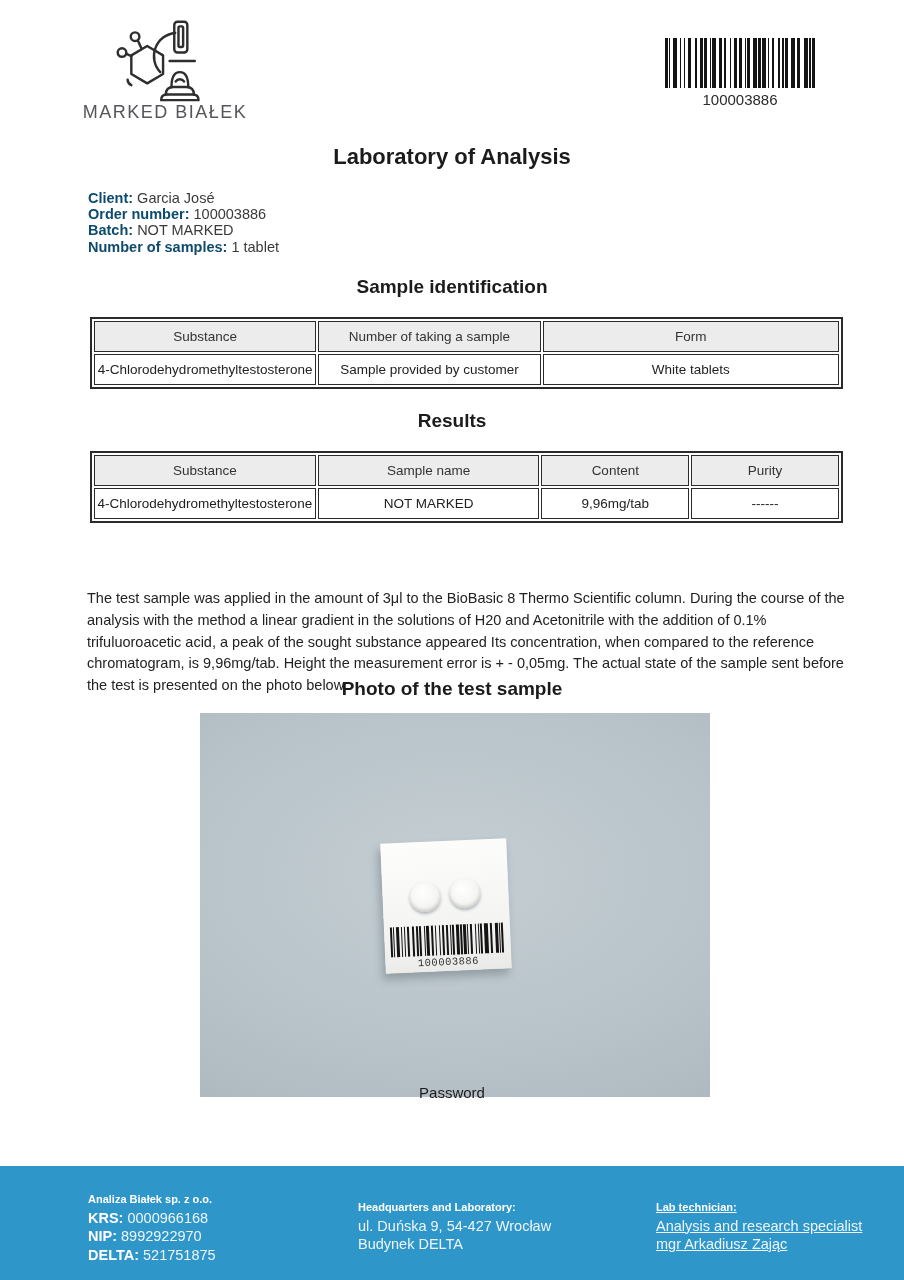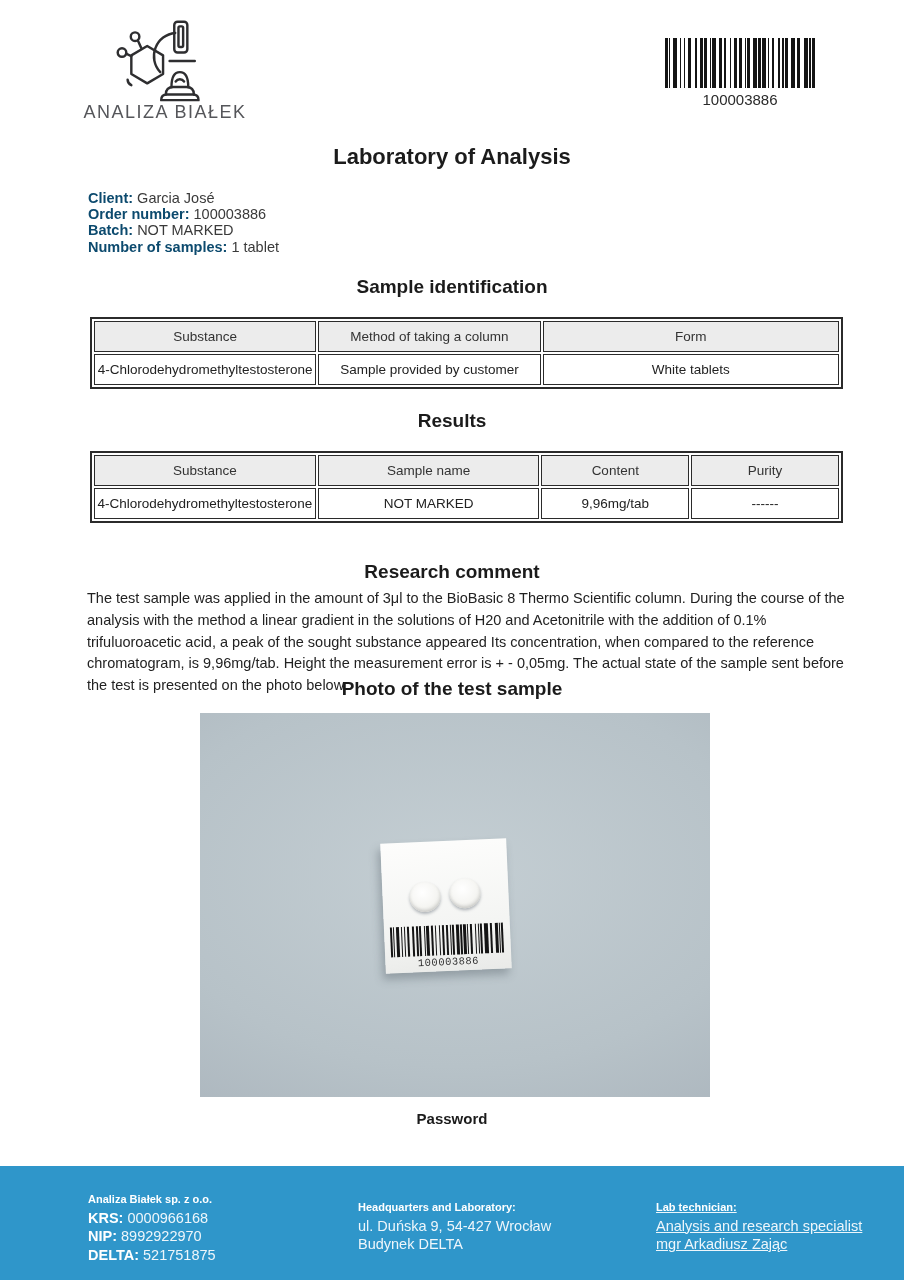--- a/index.html
+++ b/index.html
@@ -56,22 +56,22 @@
             box-shadow:0 2px 3px rgba(95,105,115,0.45), inset 0 -2px 3px rgba(150,150,145,0.35); }
   .tablet.t1 { left:27px; top:40px; }
   .tablet.t2 { left:67px; top:38px; }
   .barcode-card { position:absolute; left:6px; top:84px; width:113px; height:30px; display:flex; }
   .barcode-card span { height:100%; }
   .barcode-card-num { position:absolute; left:0; top:115px; width:126px; text-align:center;
                       font-family:"Liberation Mono","DejaVu Sans Mono",monospace;
                       font-size:10.5px; color:#333; letter-spacing:0.5px; }
 
   
-  .password-label { position:absolute; left:0; top:1110px; width:904px; text-align:center;
-                    font-size:15px; font-weight:bold; color:#1b1b1b; }
+  .password-label { position:absolute; left:0; top:1084px; width:904px; text-align:center;
+                    font-size:15px; font-weight:normal; color:#1b1b1b; }
   .password-value { position:absolute; left:0; top:1133px; width:904px; text-align:center;
                     font-size:14px; color:#333; }
 
   
   .footer { position:absolute; left:0; top:1166px; width:904px; height:114px; background:#2f96ca; }
   .footer-col { position:absolute; color:#eef6fb; font-size:14.5px; line-height:18.5px; }
   .footer-col .f-title { font-weight:bold; color:#ffffff; font-size:11px; }
   .footer-col b { color:#ffffff; }
   .fc1 { left:88px;  top:24px; }
   .fc2 { left:358px; top:32px; }
@@ -93,21 +93,21 @@
 
     <rect x="61" y="4" width="14" height="33" rx="3.5"></rect>
     <rect x="65.5" y="9" width="5" height="22" rx="1.5"></rect>
     <path d="M62,16 A25,25 0 0 0 46,58 "></path>
     <line x1="56" y1="46" x2="83" y2="46"></line>
     <path d="M58,74 Q58,58 67,58 Q76,58 76,74"></path>
     <path d="M62.5,68 A5.5,5.5 0 0 1 71.5,68"></path>
     <path d="M52,82 Q52,74 60,74 L74,74 Q82,74 82,82"></path>
     <path d="M47,88 Q47,82 53,82 L81,82 Q87,82 87,88 Z"></path>
   </svg>
-  <div class="brand-name">ANALIZA BIAŁEK</div>
+  <div class="brand-name">MARKED BIAŁEK</div>
 
   <div class="barcode-top">
       <span style="flex:2 0 0;background:#141414;"></span>
       <span style="flex:1 0 0;"></span>
       <span style="flex:1 0 0;background:#141414;"></span>
       <span style="flex:2 0 0;"></span>
       <span style="flex:3 0 0;background:#141414;"></span>
       <span style="flex:2 0 0;"></span>
       <span style="flex:1 0 0;background:#141414;"></span>
       <span style="flex:2 0 0;"></span>
@@ -175,21 +175,21 @@
     <div class="info-line"><b>Batch:</b><span>NOT MARKED</span></div>
     <div class="info-line"><b>Number of samples:</b><span>1 tablet</span></div>
   </div>
 
 
   <div class="section-heading" style="top:276px;">Sample identification</div>
   <table class="data-table" style="top:317px;">
     <tbody>
         <tr>
       <th style="width:30%;">Substance</th>
-      <th style="width:30%;">Method of taking a column</th>
+      <th style="width:30%;">Number of taking a sample</th>
       <th style="width:40%;">Form</th>
     </tr>
     <tr>
       <td>4-Chlorodehydromethyltestosterone</td>
       <td>Sample provided by customer</td>
       <td>White tablets</td>
     </tr>
   </tbody>
     </table>
 
@@ -204,21 +204,20 @@
     </tr>
     <tr>
       <td>4-Chlorodehydromethyltestosterone</td>
       <td>NOT MARKED</td>
       <td>9,96mg/tab</td>
       <td>------</td>
     </tr>
   </tbody>
     </table>
 
-  <div class="section-heading" style="top:561px;">Research comment</div>
   <div class="comment-text">The test sample was applied in the amount of 3μl to the BioBasic 8 Thermo Scientific column. During the course of the analysis with the method a linear gradient in the solutions of H20 and Acetonitrile with the addition of 0.1% trifuluoroacetic acid, a peak of the sought substance appeared Its concentration, when compared to the reference chromatogram, is 9,96mg/tab. Height the measurement error is + - 0,05mg. The actual state of the sample sent before the test is presented on the photo below</div>
 
   <div class="section-heading" style="top:678px;">Photo of the test sample</div>
   <div class="photo">
     <div class="sample-card">
       <div class="tablet t1"></div>
       <div class="tablet t2"></div>
       <div class="barcode-card">
           <span style="flex:2 0 0;background:#141414;"></span>
           <span style="flex:1 0 0;"></span>

